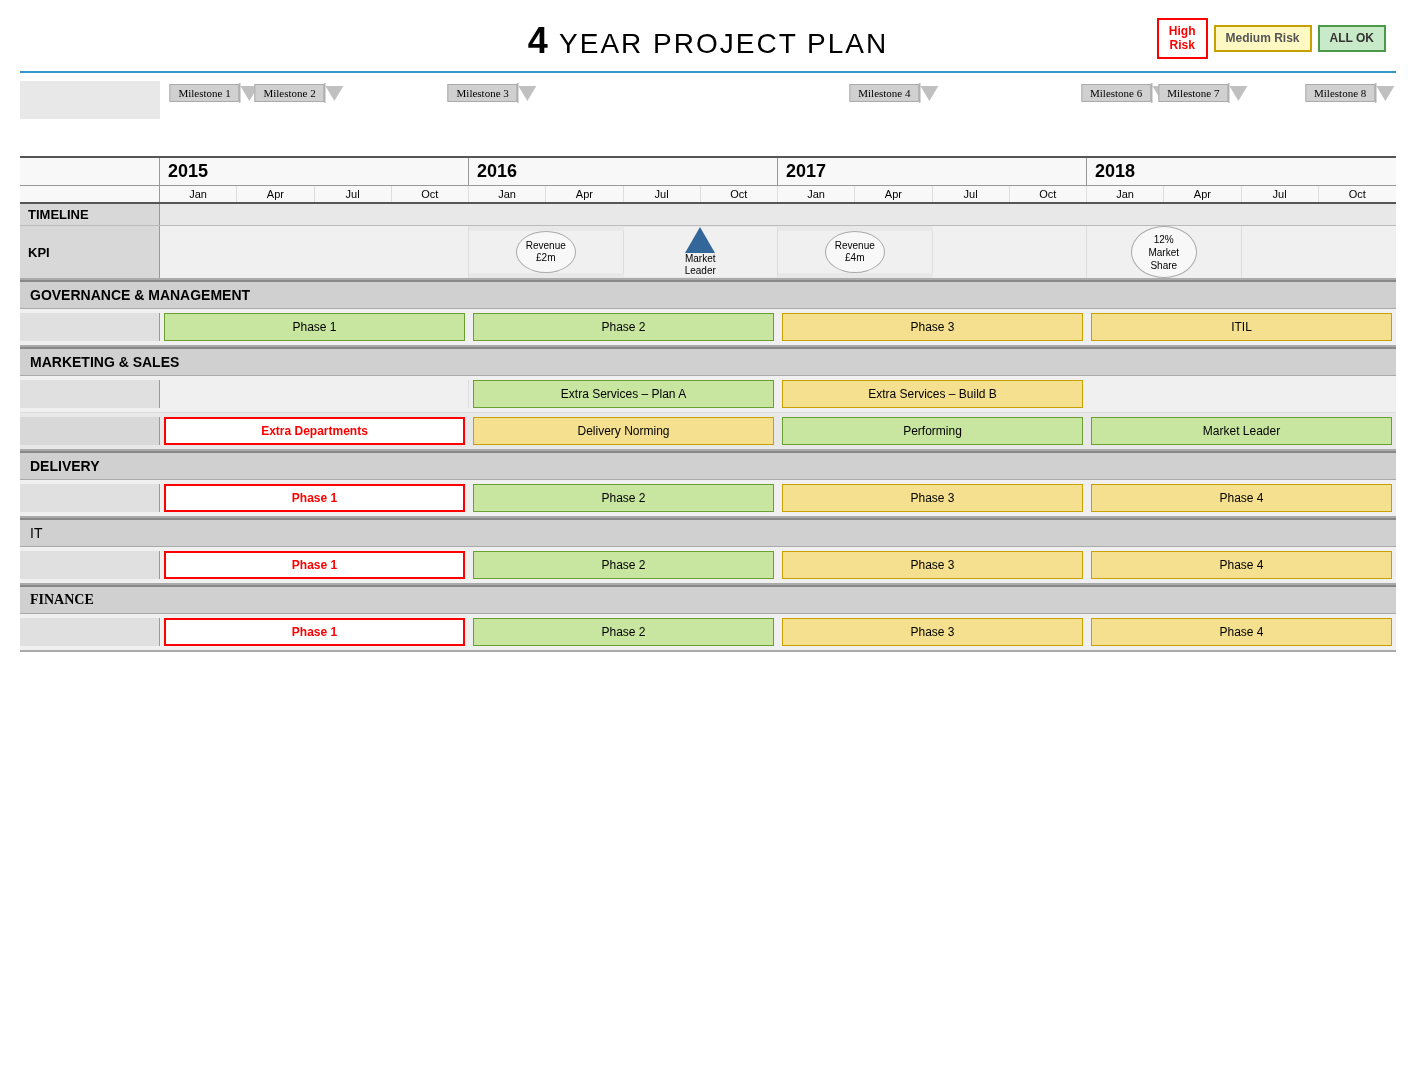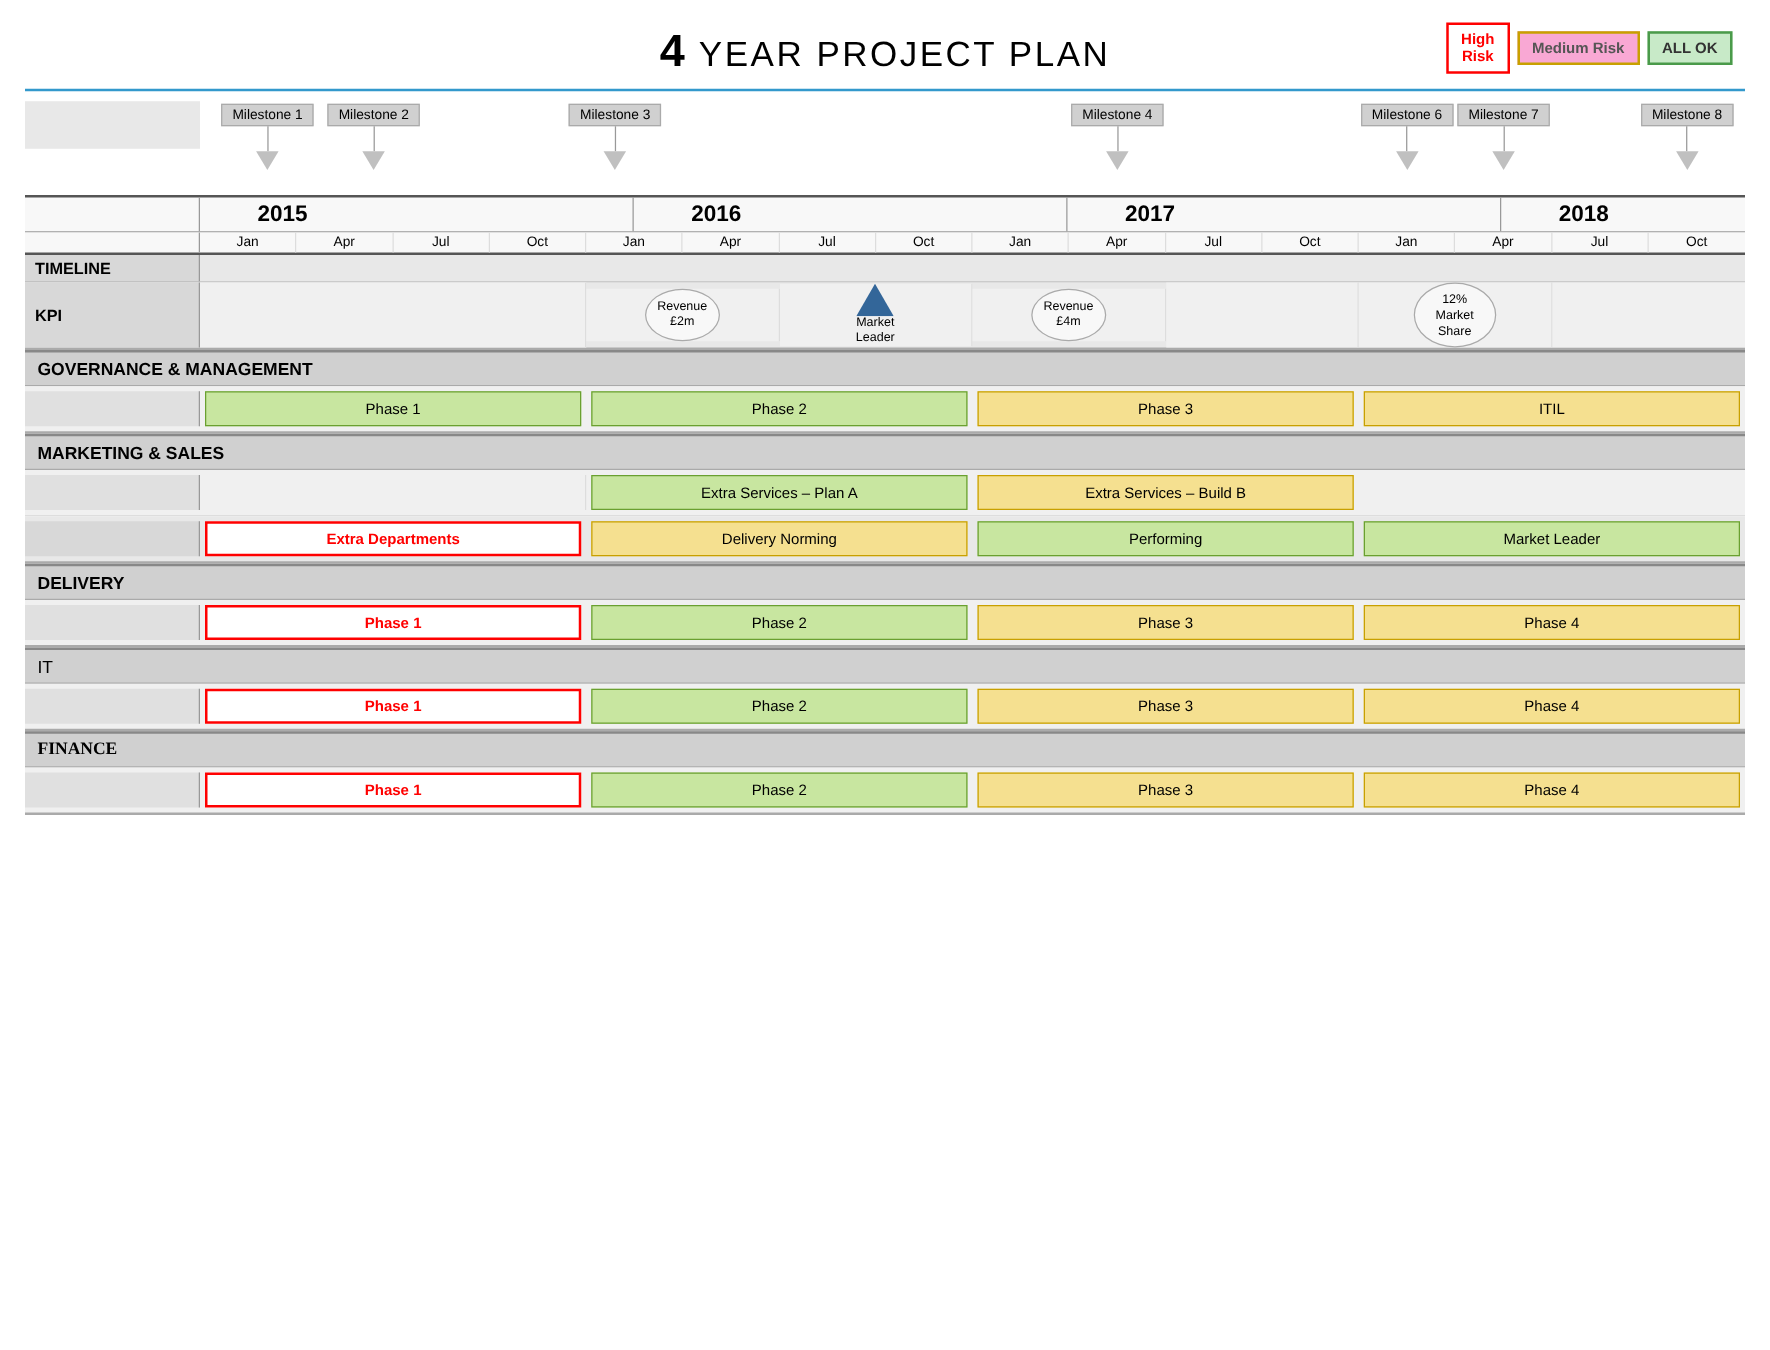--- a/index.html
+++ b/index.html
@@ -7,21 +7,21 @@
     
     .page { width: 1416px; background: #fff; padding: 10px 20px; }
     
     
     .header { display: flex; align-items: center; justify-content: center; position: relative; padding: 10px 0 5px; }
     .header-title { font-size: 28px; font-weight: normal; letter-spacing: 2px; }
     .header-title strong { font-size: 36px; font-weight: 900; }
     .legend { position: absolute; right: 10px; top: 8px; display: flex; gap: 6px; align-items: center; }
     .legend-item { padding: 4px 10px; font-size: 12px; font-weight: bold; text-align: center; line-height: 1.2; }
     .legend-high { border: 2px solid red; color: red; }
-    .legend-medium { border: 2px solid #c8a000; background: #f9a8d4; color: #555; }
+    .legend-medium { border: 2px solid #c8a000; background: #fef9c3; color: #555; }
     .legend-ok { border: 2px solid #4a9a4a; background: #c8eac8; color: #333; }
     
     .divider { border: none; border-top: 2px solid #3399cc; margin: 4px 0 8px; }
   </style>
 </head>
 <body>
 
 <div class="page">
 
   <div class="header">
@@ -43,21 +43,21 @@
       <div style="background:#e8e8e8;"></div>
 
       <div style="grid-column: 1; position:relative;"></div>
 
     </div>
 
     <div style="position:relative; width:100%; height: 75px; margin-top:-75px;">
 
       <style>
         :root { --lw: 140px; --cw: calc((100% - 140px) / 16); }
-        .ms { position:absolute; display:flex; flex-direction:column; align-items:center; transform: translateX(-50%); top: 2px; }
+        .ms { position:absolute; display:flex; flex-direction:row; align-items:center; transform: translateX(-50%); top: 2px; font-family: Liberation Serif, serif; }
         .ms-box { background: #d0d0d0; border: 1px solid #aaa; padding: 2px 8px; font-size: 11px; white-space:nowrap; }
         .ms-stem { width: 1px; height: 20px; background: #999; }
         .ms-arrow { width:0; height:0; border-left:9px solid transparent; border-right:9px solid transparent; border-top:15px solid #c0c0c0; }
       </style>
 
       <div class="ms" style="left: calc(140px + 0.7 * calc((100% - 140px)/16));">
         <div class="ms-box">Milestone 1</div>
         <div class="ms-stem"></div>
         <div class="ms-arrow"></div>
       </div>
@@ -92,21 +92,21 @@
         <div class="ms-arrow"></div>
       </div>
 
       <div class="ms" style="left: calc(140px + 15.4 * calc((100% - 140px)/16));">
         <div class="ms-box">Milestone 8</div>
         <div class="ms-stem"></div>
         <div class="ms-arrow"></div>
       </div>
     </div>
 
-    <div style="display:grid; grid-template-columns: 140px repeat(4, calc((100% - 140px)/4)); border-top: 2px solid #555; border-bottom: 1px solid #999; background:#f8f8f8;gap:38px;">
+    <div style="display:grid; grid-template-columns: 140px repeat(4, calc((100% - 140px)/4)); border-top: 2px solid #555; border-bottom: 1px solid #999; background:#f8f8f8;">
       <div style="border-right:1px solid #999;"></div>
       <div style="font-size:18px; font-weight:bold; padding: 3px 8px; border-right:1px solid #999;">2015</div>
       <div style="font-size:18px; font-weight:bold; padding: 3px 8px; border-right:1px solid #999;">2016</div>
       <div style="font-size:18px; font-weight:bold; padding: 3px 8px; border-right:1px solid #999;">2017</div>
       <div style="font-size:18px; font-weight:bold; padding: 3px 8px;">2018</div>
     </div>
 
     <div style="display:grid; grid-template-columns: 140px repeat(16, calc((100% - 140px)/16)); border-bottom: 2px solid #555; background:#f8f8f8;">
       <div style="border-right:1px solid #999;"></div>
       <div style="text-align:center; font-size:11px; padding:2px; border-right:1px solid #ddd;">Jan</div>

